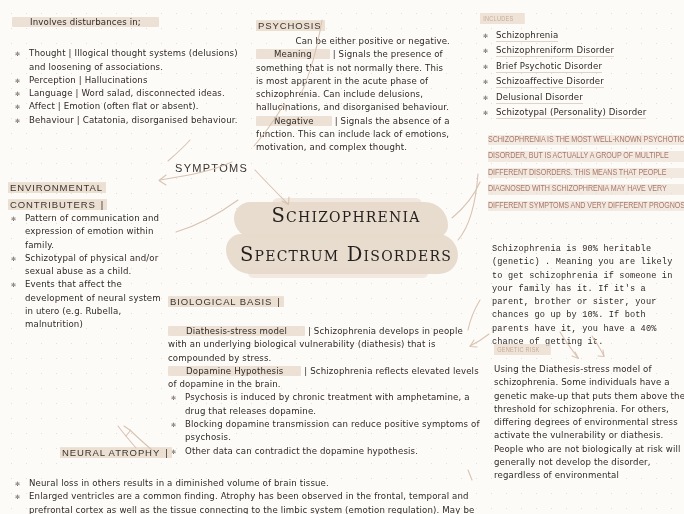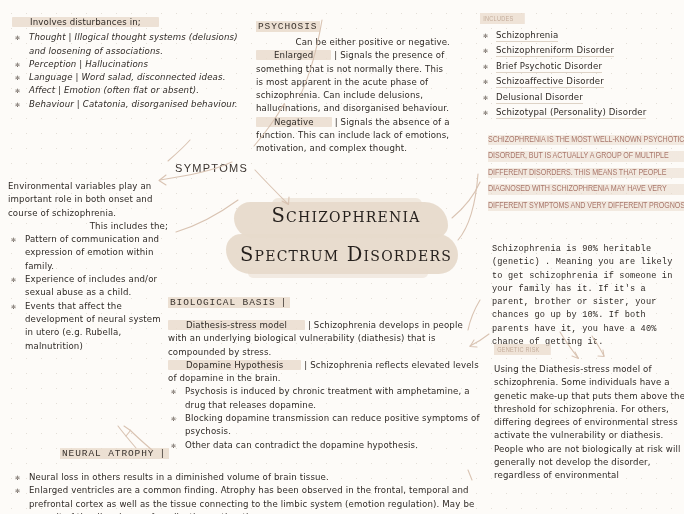--- a/index.html
+++ b/index.html
@@ -11,21 +11,21 @@
     background-position:4px 6px;
     font-family:"DejaVu Sans", sans-serif;
     color:#2b2724;
     position:relative;
   }
   .page{position:absolute;inset:0;}
   .blk{position:absolute;}
 
   
   .hdr{
-    font-family:Liberation Mono, monospace;
+    font-family:Liberation Sans, sans-serif;
     font-size:9.5px;letter-spacing:0.9px;color:#3a332e;
     background:linear-gradient(to bottom, rgba(233,219,204,0) 8%, rgba(233,219,204,.85) 12%, rgba(233,219,204,.85) 92%, rgba(233,219,204,0) 96%);
     display:inline;padding:1px 3px 1px 2px;line-height:15px;
     box-decoration-break:clone;-webkit-box-decoration-break:clone;
   }
 
   
   .txt{
     font-family:"DejaVu Sans", sans-serif;
     font-size:8.6px;line-height:13.3px;color:#2f2a26;
@@ -125,38 +125,38 @@
     <path class="arwh" d="M124,426 L130.5,430.5 L126,436"></path>
     <path class="arw" d="M118,426 C124,434 130,441 136,448"></path>
     <path class="arw" d="M480,300 C474,310 470,320 468,330"></path>
     <path class="arw" d="M468,470 L472,480"></path>
   </svg>
 
   <div class="blk" style="left:12px;top:16px;width:240px;">
     <div class="txt">
       <span class="kw">Involves disturbances in;</span>
     </div>
-    <ul class="bl txt" style="margin-top:2px;font-style:italic;">
+    <ul class="bl txt" style="margin-top:18px;">
       <li><span>Thought | Illogical thought systems (delusions) and loosening of associations.</span></li>
       <li><span>Perception | Hallucinations</span></li>
       <li><span>Language | Word salad, disconnected ideas.</span></li>
       <li><span>Affect | Emotion (often flat or absent).</span></li>
       <li><span>Behaviour | Catatonia, disorganised behaviour.</span></li>
     </ul>
   </div>
 
   <div class="blk symlbl" style="left:175px;top:162px;">SYMPTOMS</div>
 
   <div class="blk" style="left:256px;top:14px;width:194px;">
     <div style="margin-bottom:2px;">
       <span class="hdr">PSYCHOSIS</span>
     </div>
     <div class="txt">
       <span class="lead">Can be either positive or negative.</span>
-      <span class="kw">Enlarged</span>
+      <span class="kw">Meaning</span>
       <span>| Signals the presence of something that is not normally there. This is most apparent in the acute phase of schizophrenia. Can include delusions, hallucinations, and disorganised behaviour.</span>
       <br>
       <span class="kw">Negative</span>
       <span>| Signals the absence of a function. This can include lack of emotions, motivation, and complex thought.</span>
     </div>
   </div>
 
   <div class="blk" style="left:480px;top:6px;width:200px;">
     <div style="margin-bottom:4px;">
       <span class="minihdr">INCLUDES</span>
@@ -195,51 +195,51 @@
   </div>
 
   <div class="blk" style="left:488px;top:337px;width:194px;margin-left:6px;">
     <div style="margin-bottom:7px;">
       <span class="minihdr">GENETIC RISK</span>
     </div>
     <div class="txt">Using the Diathesis-stress model of schizophrenia. Some individuals have a genetic make-up that puts them above the threshold for schizophrenia. For others, differing degrees of environmental stress activate the vulnerability or diathesis. People who are not biologically at risk will generally not develop the disorder, regardless of environmental</div>
   </div>
 
   <div class="blk" style="left:8px;top:178px;width:160px;">
-    <div class="txt" style="margin-top:2px;">
-      <span>Environmental variables play an important role in both onset and course of schizophrenia.</span>
-      <span class="lead">This includes the;</span>
+    <div style="line-height:15px;">
+      <span class="hdr">ENVIRONMENTAL</span><br>
+      <span class="hdr">CONTRIBUTERS</span><span class="hdr bar">|</span>
     </div>
     <ul class="bl txt">
       <li><span>Pattern of communication and expression of emotion within family.</span></li>
-      <li><span>Experience of includes and/or sexual abuse as a child.</span></li>
+      <li><span>Schizotypal of physical and/or sexual abuse as a child.</span></li>
       <li><span>Events that affect the development of neural system in utero (e.g. Rubella, malnutrition)</span></li>
     </ul>
   </div>
 
   <div class="blk" style="left:168px;top:290px;width:312px;">
-    <div style="margin-bottom:9px;">
+    <div style="margin-bottom:16px;">
       <span class="hdr">BIOLOGICAL BASIS</span><span class="hdr bar">|</span>
     </div>
     <div class="txt">
       <span class="kw">Diathesis-stress model</span>
       <span>| Schizophrenia develops in people with an underlying biological vulnerability (diathesis) that is compounded by stress.</span>
       <br>
       <span class="kw">Dopamine Hypothesis</span>
       <span>| Schizophrenia reflects elevated levels of dopamine in the brain.</span>
     </div>
     <ul class="bl txt">
       <li><span>Psychosis is induced by chronic treatment with amphetamine, a drug that releases dopamine.</span></li>
       <li><span>Blocking dopamine transmission can reduce positive symptoms of psychosis.</span></li>
       <li><span>Other data can contradict the dopamine hypothesis.</span></li>
     </ul>
   </div>
 
   <div class="blk" style="left:12px;top:441px;width:464px;">
-    <div style="margin-bottom:10px;padding-left:48px;">
+    <div style="margin-bottom:17px;padding-left:48px;">
       <span class="hdr">NEURAL ATROPHY</span><span class="hdr bar">|</span>
     </div>
     <ul class="bl txt">
       <li><span>Neural loss in others results in a diminished volume of brain tissue.</span></li>
       <li><span>Enlarged ventricles are a common finding. Atrophy has been observed in the frontal, temporal and prefrontal cortex as well as the tissue connecting to the limbic system (emotion regulation). May be a result of the disorder or of medication, rather than a</span></li>
     </ul>
   </div>
 
 </div>
 

